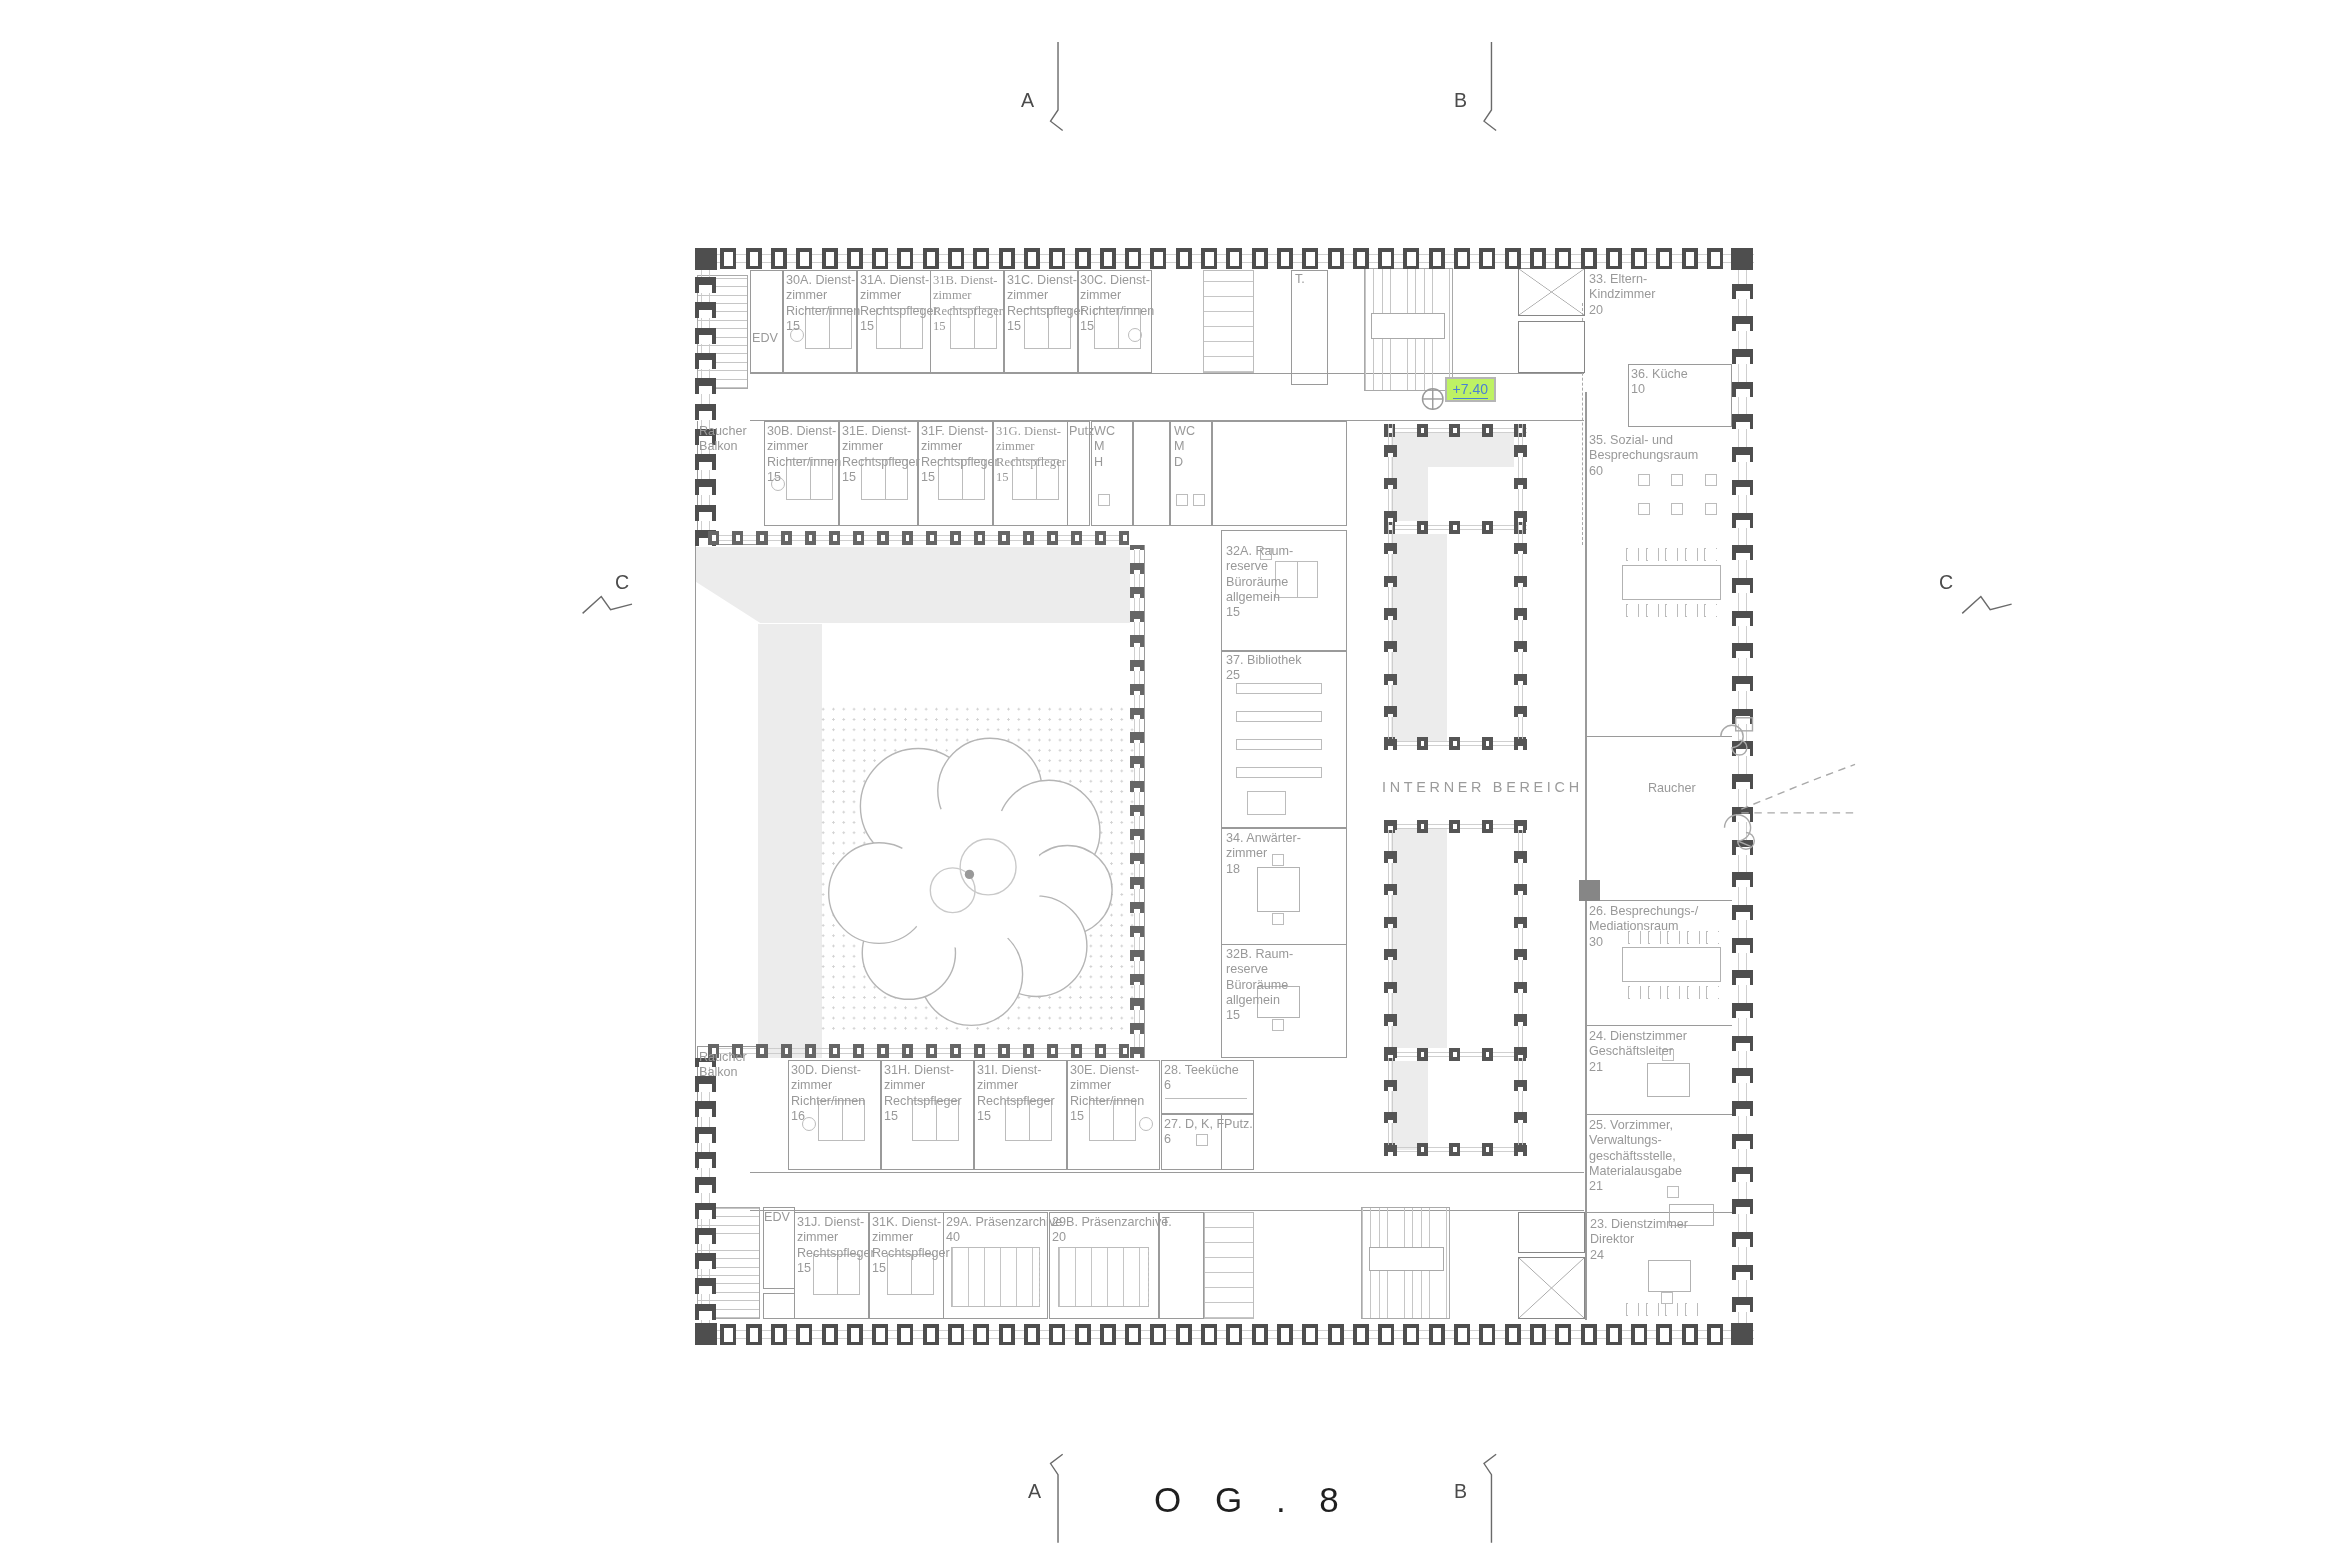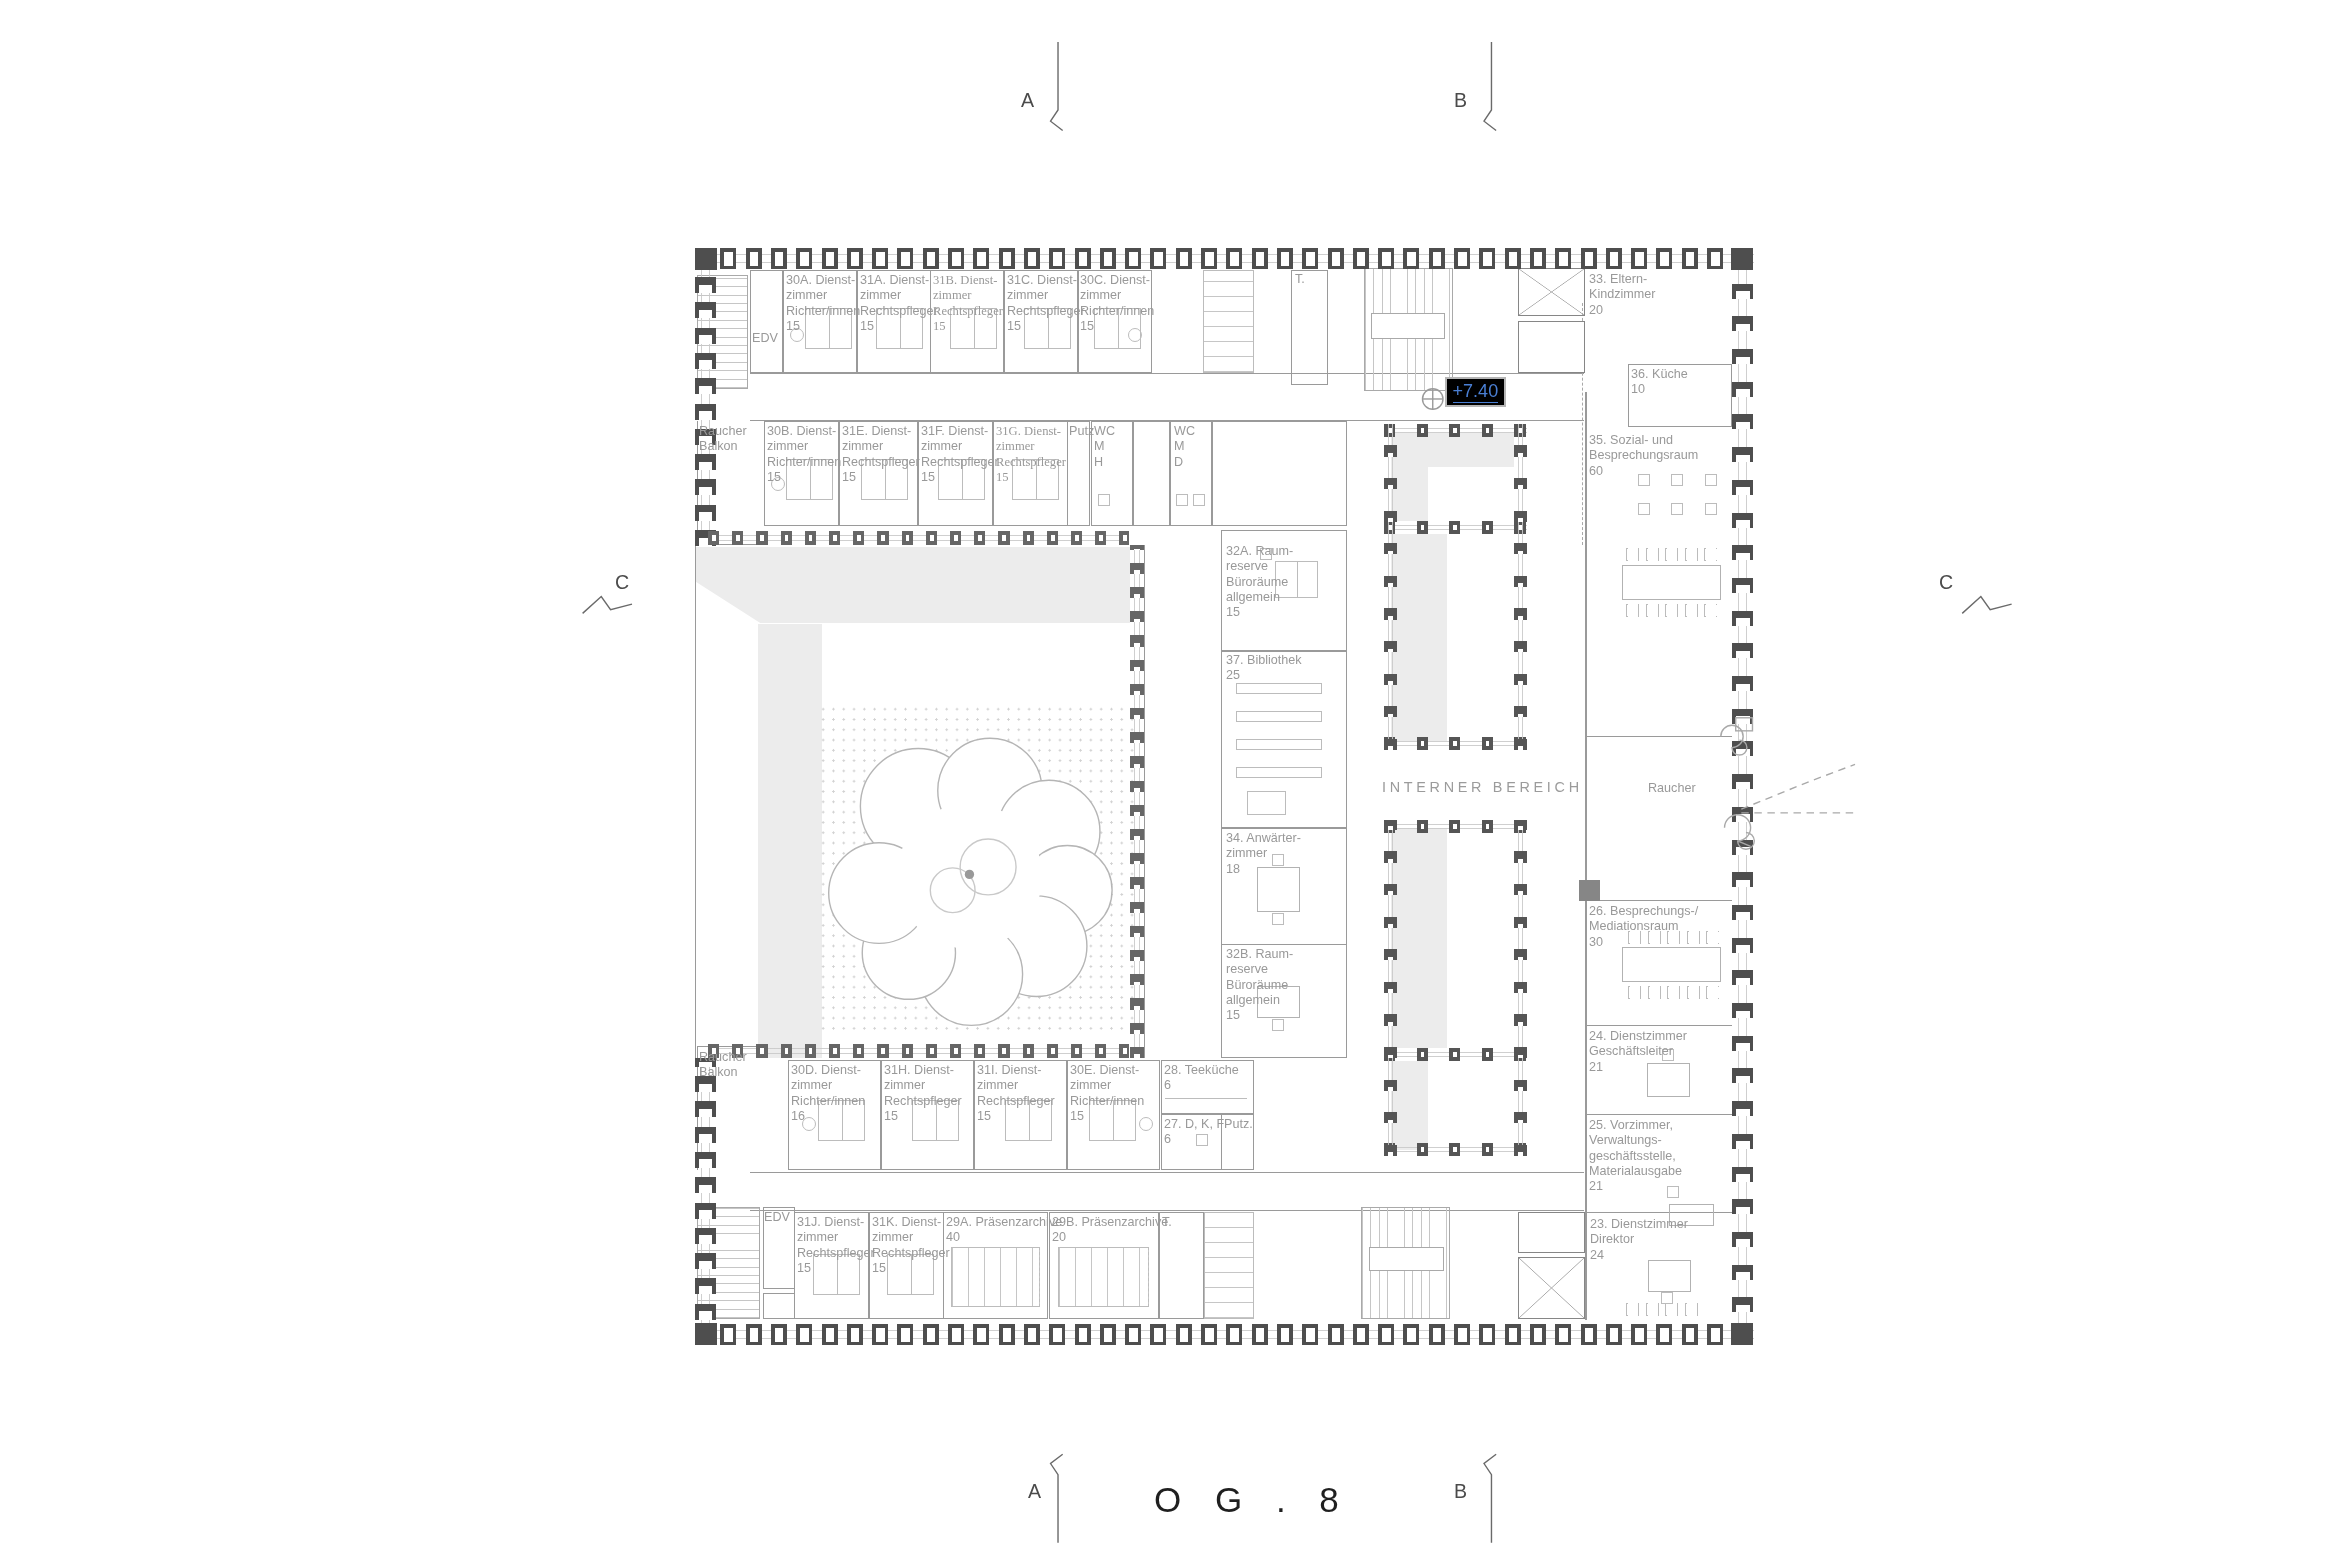--- a/index.html
+++ b/index.html
@@ -43,22 +43,22 @@
         background:repeating-linear-gradient(90deg,#c6c6c6 0 0.9px,transparent 0.9px 16px);}
   .chairrow-h{position:absolute;height:13px;z-index:11;
         background:repeating-linear-gradient(90deg,#bcbcbc 0 0.9px,#bcbcbc 0.9px 1.9px,transparent 1.9px 12px,#bcbcbc 12px 13px,transparent 13px 19.6px);}
   .chairrow-h::before{content:"";position:absolute;left:0.9px;right:0;top:0.9px;bottom:0.9px;
         background:repeating-linear-gradient(90deg,#fff 0 11.2px,transparent 11.2px 19.6px);}
   .table{position:absolute;border:0.9px solid #b2b2b2;box-sizing:border-box;z-index:11;}
   .dashv{position:absolute;border-left:1.4px dashed #a9a9a9;z-index:8;}
   .colgray{position:absolute;background:#ececec;z-index:3;}
   .sec-letter{position:absolute;font-size:19.6px;color:#4b4b4b;z-index:40;}
   .title{position:absolute;font-size:35px;letter-spacing:12px;color:#1f1f1f;z-index:40;}
-  .elev-box{position:absolute;border:2.3px solid #b5b5b5;background:#000000;color:#4a7fd4;
-        font-size:18px;padding:1.9px 5.6px 2.8px 5.6px;z-index:40;}
+  .elev-box{position:absolute;border:2.3px solid #b5b5b5;background:#bef264;color:#4a7fd4;
+        font-size:14px;padding:1.9px 5.6px 2.8px 5.6px;z-index:40;}
   .elev-box span{border-bottom:0.9px solid #4a7fd4;padding-bottom:0.9px;}
   .interner{position:absolute;font-size:14.4px;letter-spacing:3.7px;color:#9b9b9b;z-index:30;}
   svg.overlay{position:absolute;left:0;top:0;z-index:25;pointer-events:none;}
 </style>
 </head>
 <body>
 
 <div id="canvas">
 
   <div class="gray" style="left:695px;top:547px;width:435px;height:76px;clip-path:polygon(0 0,100% 0,100% 100%,15% 100%,0 45%);"></div>

